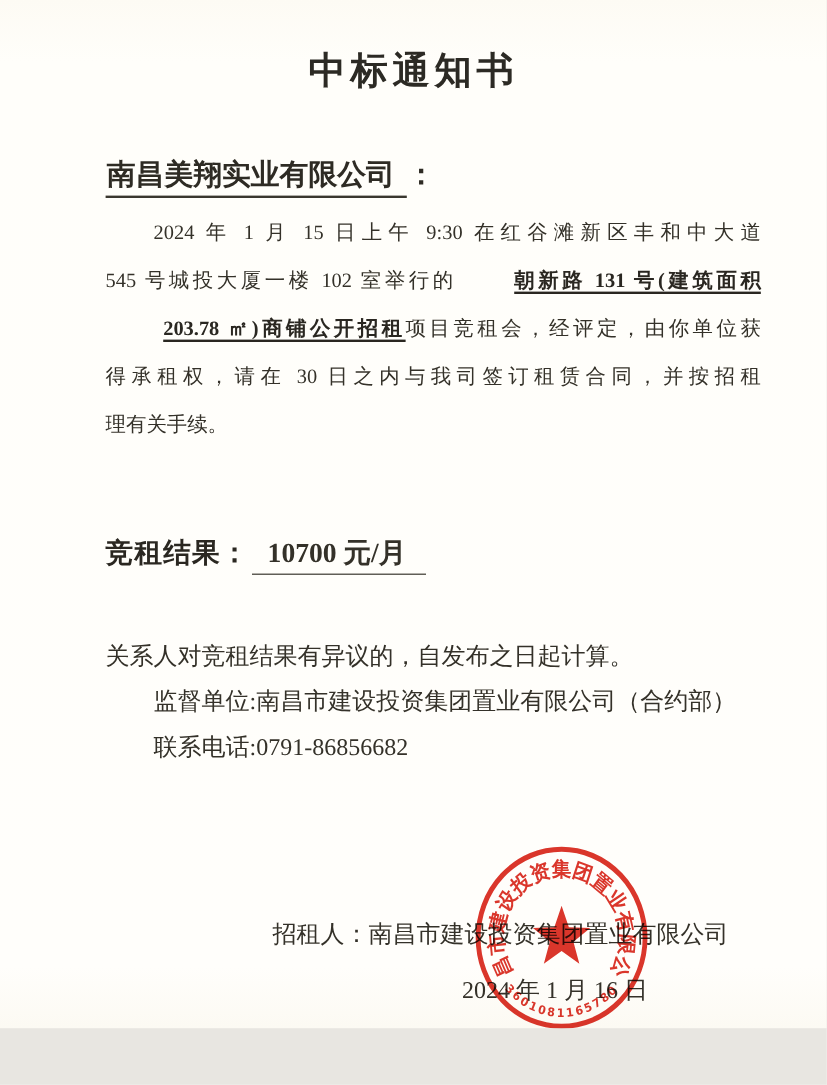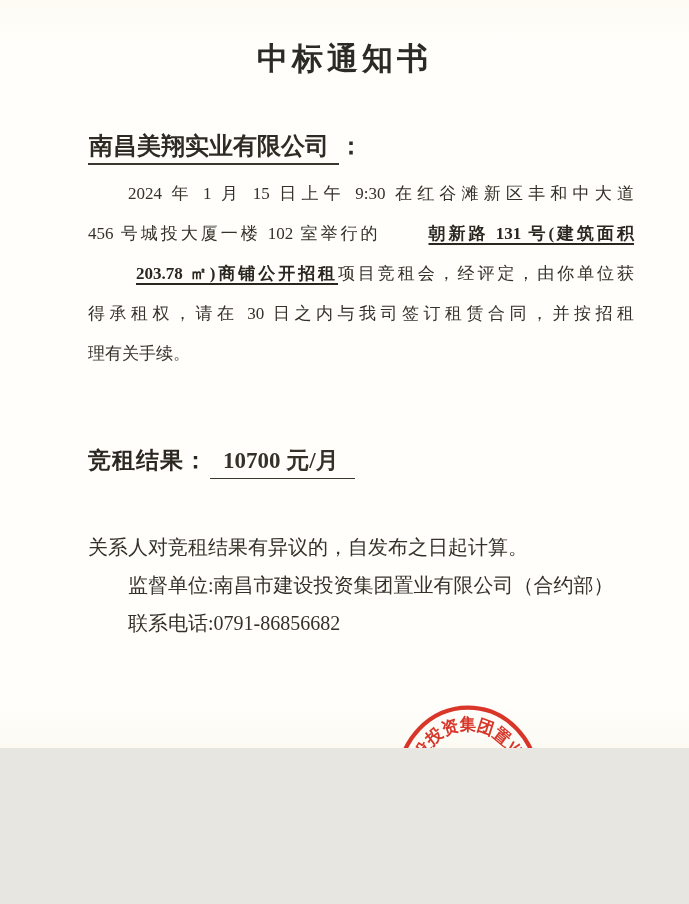--- a/index.html
+++ b/index.html
@@ -1,20 +1,20 @@
 <!DOCTYPE html>
 <html><head>
 <meta charset="utf-8">
 <style>
   * { margin: 0; padding: 0; box-sizing: border-box; }
   html, body { background: #e8e6e1; }
   .page {
     position: relative;
     width: 689px;
-    height: 748px;
+    height: 857px;
     margin: 0 auto;
     background: linear-gradient(180deg, #fdfbf4 0%, #fffefa 6%, #fffefb 94%, #fcfaf3 100%);
     overflow: hidden;
     font-family: "Liberation Serif", "DejaVu Serif", serif;
     color: #343129;
   }
   .doc-title {
     position: absolute;
     top: 38px; left: 0; width: 100%;
     text-align: center;
@@ -119,21 +119,21 @@
 <div class="page">
 
   <div class="doc-title">中标通知书</div>
 
   <div class="addressee">
     <span class="name">南昌美翔实业有限公司</span><span>：</span>
   </div>
 
   <div class="body-block">
     <div class="bline indent"><span>2024 年 1 月 15 日上午 9:30 在红谷滩新区丰和中大道</span></div>
-    <div class="bline"><span>456 号城投大厦一楼 102 室举行的</span><span class="hl">朝新路 131 号(建筑面积</span></div>
+    <div class="bline"><span>545 号城投大厦一楼 102 室举行的</span><span class="hl">朝新路 131 号(建筑面积</span></div>
     <div class="bline"><span class="hl">203.78 ㎡)商铺公开招租</span><span>项目竞租会，经评定，由你单位获</span></div>
     <div class="bline"><span>得承租权，请在 30 日之内与我司签订租赁合同，并按招租</span></div>
     <div class="bline last"><span>理有关手续。</span></div>
   </div>
 
   <div class="result-line">
     <span class="label">竞租结果：</span><span class="value">10700 元/月</span>
   </div>
 
   <div class="notice-block">

